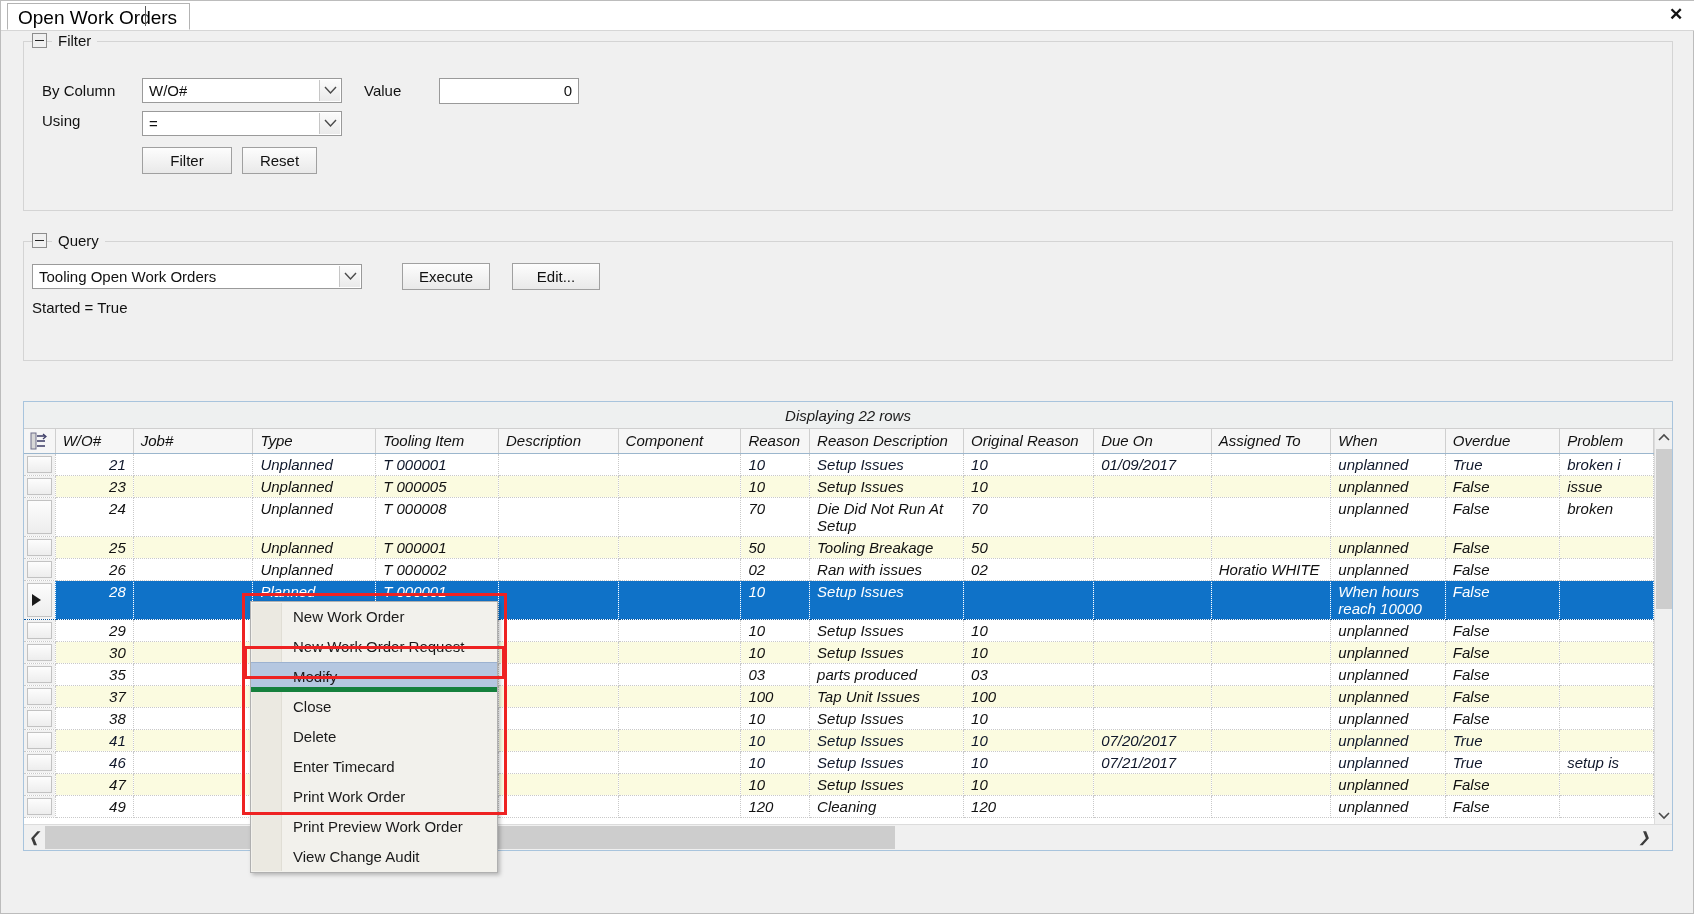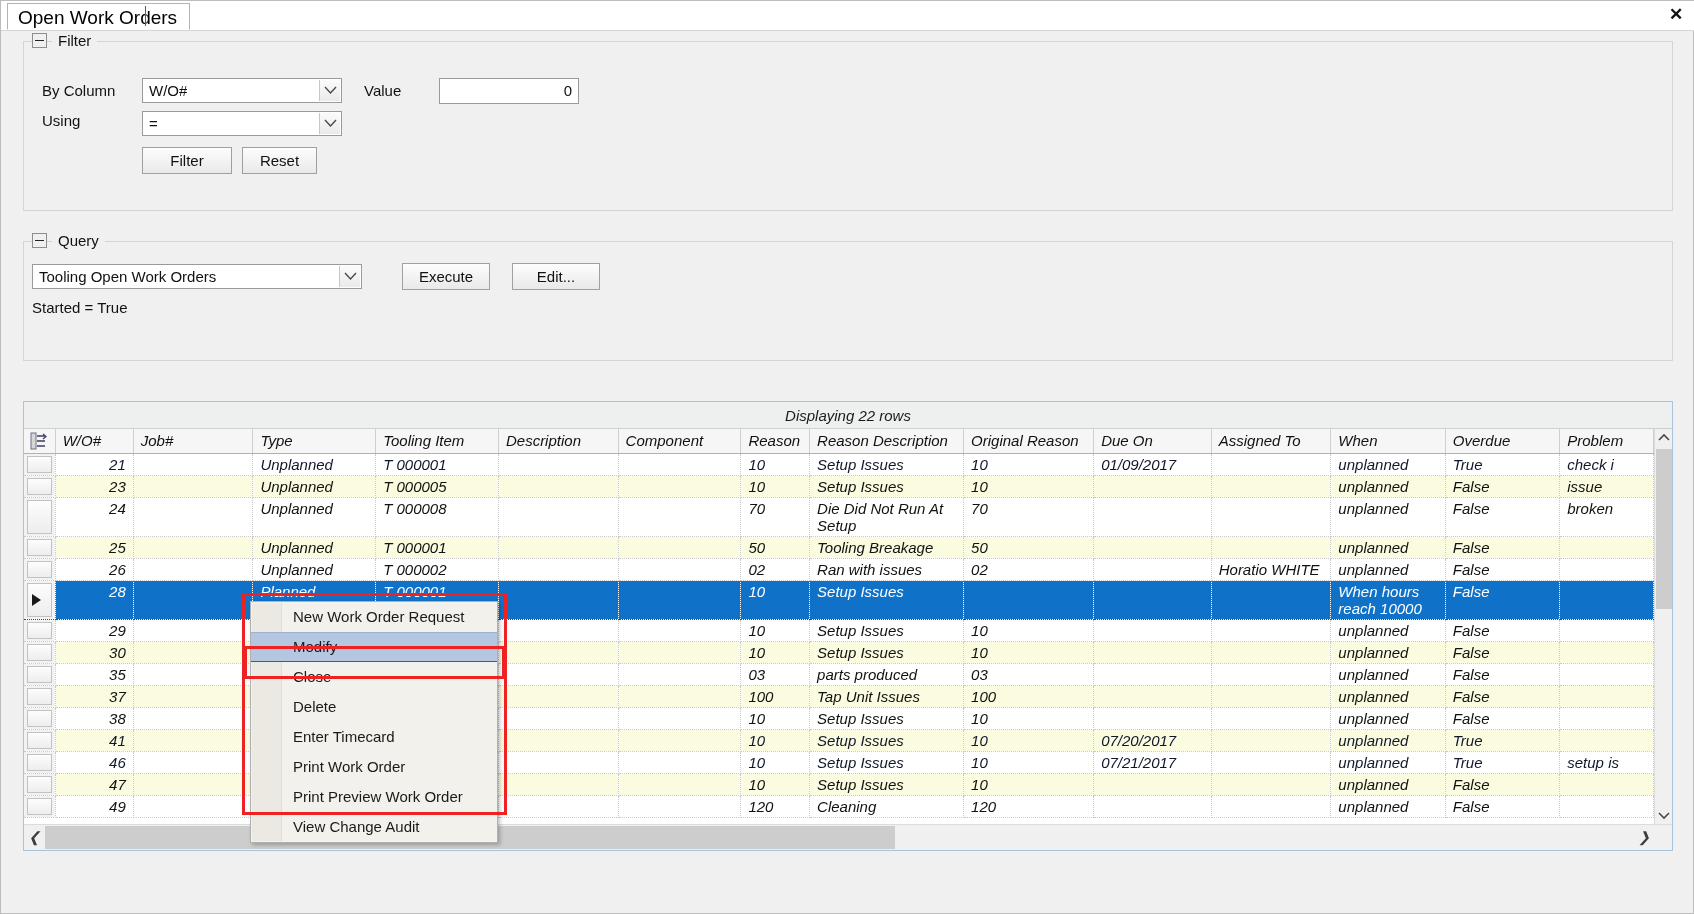--- a/index.html
+++ b/index.html
@@ -350,21 +350,21 @@
     padding-left: 42px;
     font-size: 15px;
     color: #1a1a1a;
     white-space: nowrap;
     cursor: pointer;
     z-index: 2;
   }
   .menu-item.selected {
     background: #b5c7e0;
     border-top: 1px solid #9cb2d0;
-    border-bottom: 1px solid #15803d;
+    border-bottom: 5px solid #15803d;
     box-sizing: border-box;
     line-height: 28px;
   }
   
   .annot-box {
     position: absolute;
     border: 3px solid #ee2222;
     box-sizing: border-box;
     z-index: 60;
     pointer-events: none;
@@ -495,21 +495,21 @@
               <td>T 000001</td>
               <td></td>
               <td></td>
               <td>10</td>
               <td>Setup Issues</td>
               <td>10</td>
               <td>01/09/2017</td>
               <td></td>
               <td>unplanned</td>
               <td>True</td>
-              <td>check i</td>
+              <td>broken i</td>
             </tr>
             <tr class="row-alt">
               <td class="rowhdr">
                 <div class="rowhdr-cellbox"></div>
               </td>
               <td class="num">23</td>
               <td></td>
               <td>Unplanned</td>
               <td>T 000005</td>
               <td></td>
@@ -792,20 +792,21 @@
     <div id="grid-hscroll">
       <div class="hsb-arrow left">❮</div>
       <div id="grid-hscroll-thumb"></div>
       <div class="hsb-arrow right">❯</div>
     </div>
   </div>
 
   <div id="context-menu">
     <div id="context-menu-gutter"></div>
     <div id="context-menu-items">
+        <div class="menu-item">New Work Order</div>
         <div class="menu-item">New Work Order Request</div>
         <div class="menu-item selected">Modify</div>
         <div class="menu-item">Close</div>
         <div class="menu-item">Delete</div>
         <div class="menu-item">Enter Timecard</div>
         <div class="menu-item">Print Work Order</div>
         <div class="menu-item">Print Preview Work Order</div>
         <div class="menu-item">View Change Audit</div>
       </div>
   </div>

